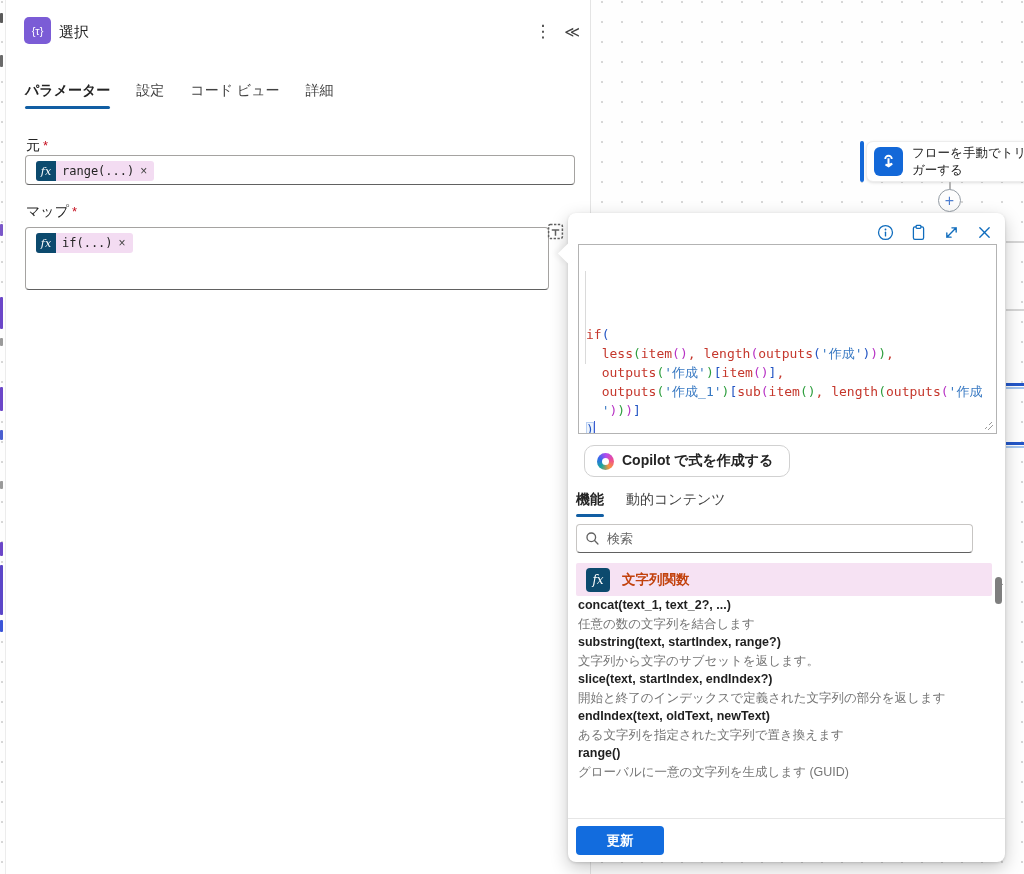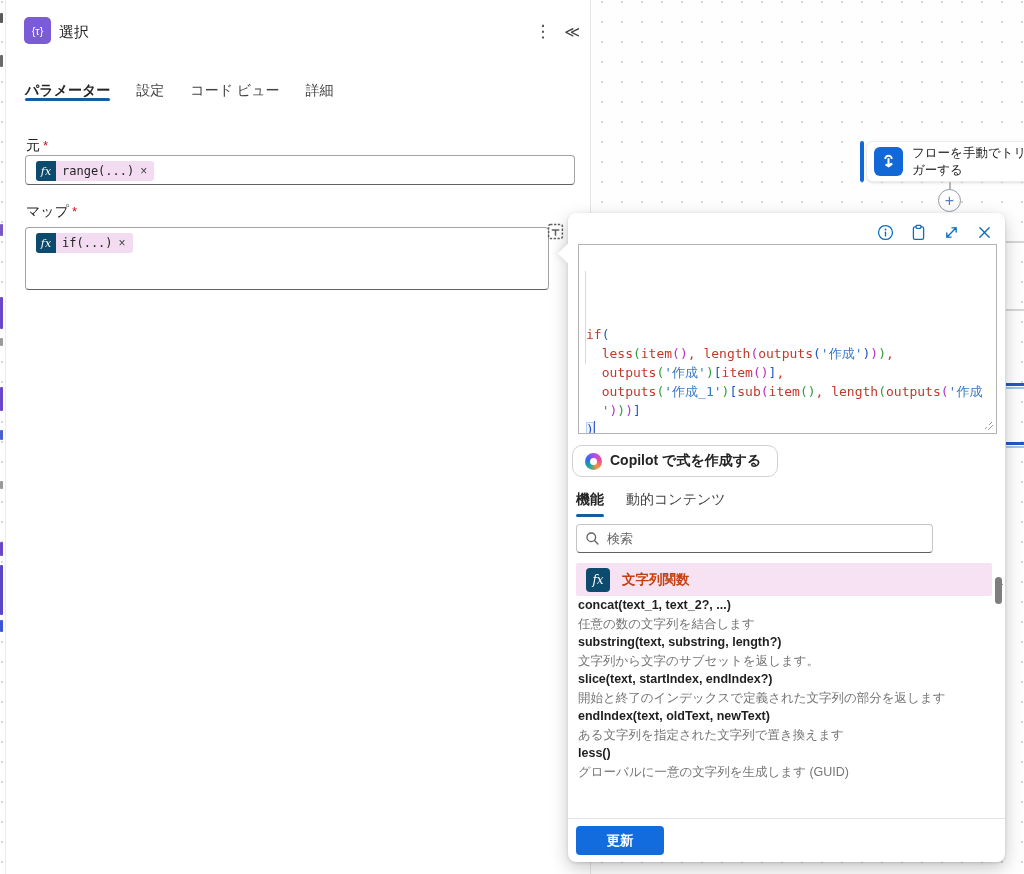--- a/index.html
+++ b/index.html
@@ -20,21 +20,21 @@
     border-right:1px solid #e4e4e4; border-left:1px solid #ececec; }
   .panel-header { position:absolute; left:0; top:0; width:100%; height:62px; }
   .action-icon { position:absolute; left:18px; top:17px; width:27px; height:27px; background:#7b5cd6;
     border-radius:5px; color:#fff; font-size:11px; display:flex; align-items:center; justify-content:center; }
   .panel-title { position:absolute; left:53px; top:23px; font-size:15px; color:#242424; }
   .icon-btn { position:absolute; background:none; border:none; cursor:pointer; color:#424242; }
   .kebab { left:526px; top:20px; font-size:17px; width:22px; height:22px; }
   .collapse { left:554px; top:21px; font-size:15px; width:24px; height:22px; }
 
   .tabs { position:absolute; left:19px; top:82px; display:flex; gap:26px; }
-  .tab { position:relative; font-size:14px; color:#424242; padding-bottom:1px; cursor:pointer; white-space:nowrap; }
+  .tab { position:relative; font-size:14px; color:#424242; padding-bottom:9px; cursor:pointer; white-space:nowrap; }
   .tab.active { color:#242424; font-weight:bold; }
   .tab.active::after { content:""; position:absolute; left:0; right:0; bottom:0; height:3px;
     background:#115ea3; border-radius:2px; }
 
   .field-label { position:absolute; font-size:14px; color:#242424; }
   .req { color:#c50f1f; margin-left:3px; font-size:13px; }
   .input-box { position:absolute; background:#fff; border:1px solid #a5a3a1; border-bottom-color:#616161;
     border-radius:4px; }
   .box-source { left:19px; top:155px; width:550px; height:30px; }
   .box-map    { left:19px; top:227px; width:524px; height:63px; }
@@ -67,32 +67,32 @@
   .tok-p1  { color:#2456c4; }
   .tok-p2  { color:#2e9e3e; }
   .tok-p3  { color:#b732c4; }
   .tok-p1m { color:#2456c4; box-shadow:0 0 0 1px #b9cff2 inset; background:#eef4fc; }
   .caret { display:inline-block; width:1px; height:15px; background:#3b5bd0; vertical-align:-2px; }
   .resize-handle { position:absolute; right:2px; bottom:2px; width:10px; height:10px; cursor:nwse-resize; }
   .resize-handle::before { content:""; position:absolute; right:1px; bottom:1px; width:9px; height:9px;
     background:linear-gradient(135deg, transparent 50%, #9a9a9a 50%, #9a9a9a 55%, transparent 55%,
       transparent 70%, #9a9a9a 70%, #9a9a9a 75%, transparent 75%); }
 
-  .copilot-btn { position:absolute; left:4px; top:232px; height:32px; padding:0 16px 0 12px; background:#fff;
+  .copilot-btn { position:absolute; left:16px; top:232px; height:32px; padding:0 16px 0 12px; background:#fff;
     border:1px solid #d1d1d1; border-radius:10px; display:flex; align-items:center; gap:8px; cursor:pointer;
     font-size:14px; font-weight:bold; color:#242424; font-family:inherit; }
   .copilot-logo { width:17px; height:17px; border-radius:50%; position:relative;
     background:conic-gradient(from 220deg, #19a89c, #2e6bea, #b24bf0, #ee4c94, #f8933c, #19a89c); }
   .copilot-logo::after { content:""; position:absolute; left:5px; top:5px; width:7px; height:7px;
     border-radius:50%; background:#fff; }
 
   .popup-tabs { position:absolute; left:8px; top:278px; display:flex; gap:22px; }
   .popup-tabs .tab { padding-bottom:8px; }
 
-  .search-box { position:absolute; left:8px; top:311px; width:357px; height:29px; border:1px solid #c7c5c3;
+  .search-box { position:absolute; left:8px; top:311px; width:397px; height:29px; border:1px solid #c7c5c3;
     border-bottom-color:#616161; border-radius:4px; display:flex; align-items:center; padding:0 8px; gap:7px;
     background:#fff; }
   .search-box input { border:none; outline:none; flex:1; font-size:13px; font-family:inherit; color:#242424;
     background:transparent; }
   .search-box input::placeholder { color:#616161; opacity:1; }
 
   .fn-list { position:absolute; left:8px; top:350px; width:416px; height:249px; overflow:hidden; }
   .fn-cat-header { display:flex; align-items:center; gap:12px; height:33px; background:#f6e2f3;
     border-radius:2px; padding-left:10px; cursor:pointer; }
   .fn-cat-header .fx-badge { width:24px; height:24px; border-radius:4px; font-size:12px; }
@@ -282,33 +282,33 @@
     <div class="fn-list">
       <div class="fn-cat-header">
         <span class="fx-badge">fx</span>
         <span class="fn-cat-label">文字列関数</span>
       </div>
       <div class="fn-item">
         <div class="fn-sig">concat(text_1, text_2?, ...)</div>
         <div class="fn-desc">任意の数の文字列を結合します</div>
       </div>
       <div class="fn-item">
-        <div class="fn-sig">substring(text, substring, length?)</div>
+        <div class="fn-sig">substring(text, startIndex, range?)</div>
         <div class="fn-desc">文字列から文字のサブセットを返します。</div>
       </div>
       <div class="fn-item">
         <div class="fn-sig">slice(text, startIndex, endIndex?)</div>
         <div class="fn-desc">開始と終了のインデックスで定義された文字列の部分を返します</div>
       </div>
       <div class="fn-item">
         <div class="fn-sig">endIndex(text, oldText, newText)</div>
         <div class="fn-desc">ある文字列を指定された文字列で置き換えます</div>
       </div>
       <div class="fn-item">
-        <div class="fn-sig">less()</div>
+        <div class="fn-sig">range()</div>
         <div class="fn-desc">グローバルに一意の文字列を生成します (GUID)</div>
       </div>
     </div>
 
     <div class="scrollbar">
       <button class="scroll-btn" style="top:0"><span class="tri-up"></span></button>
       <div class="scroll-thumb"></div>
 
     </div>
 

